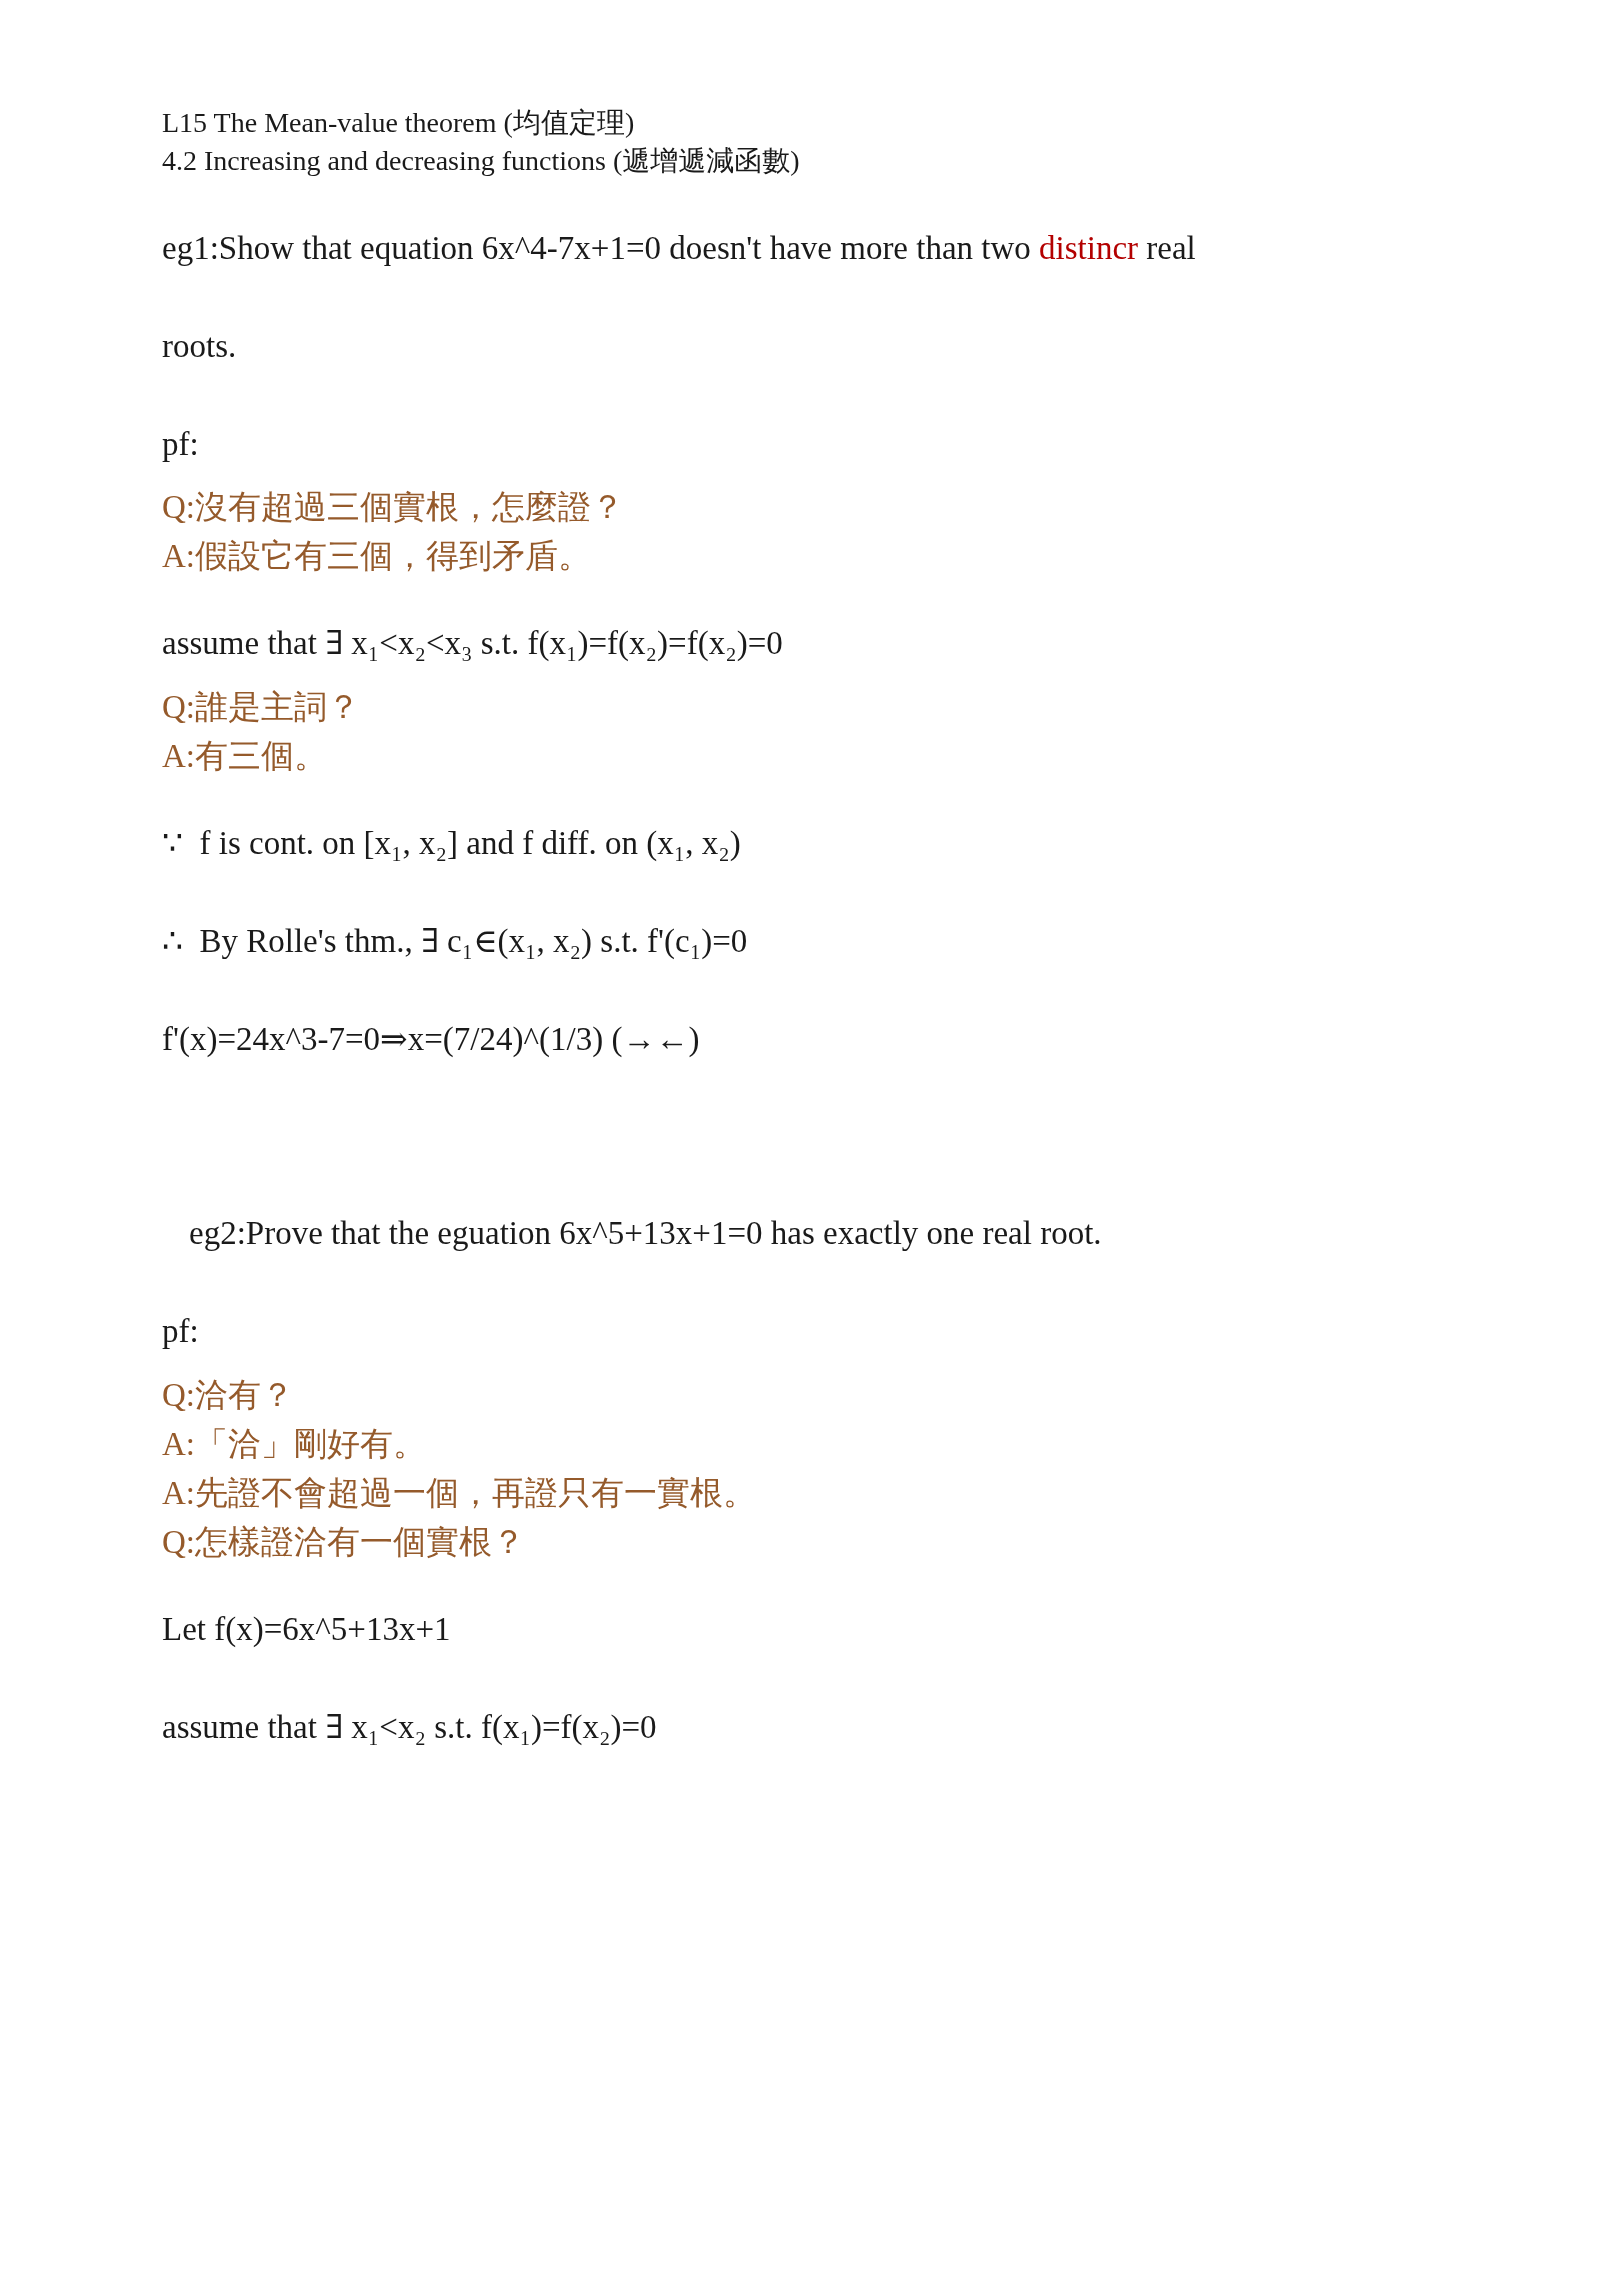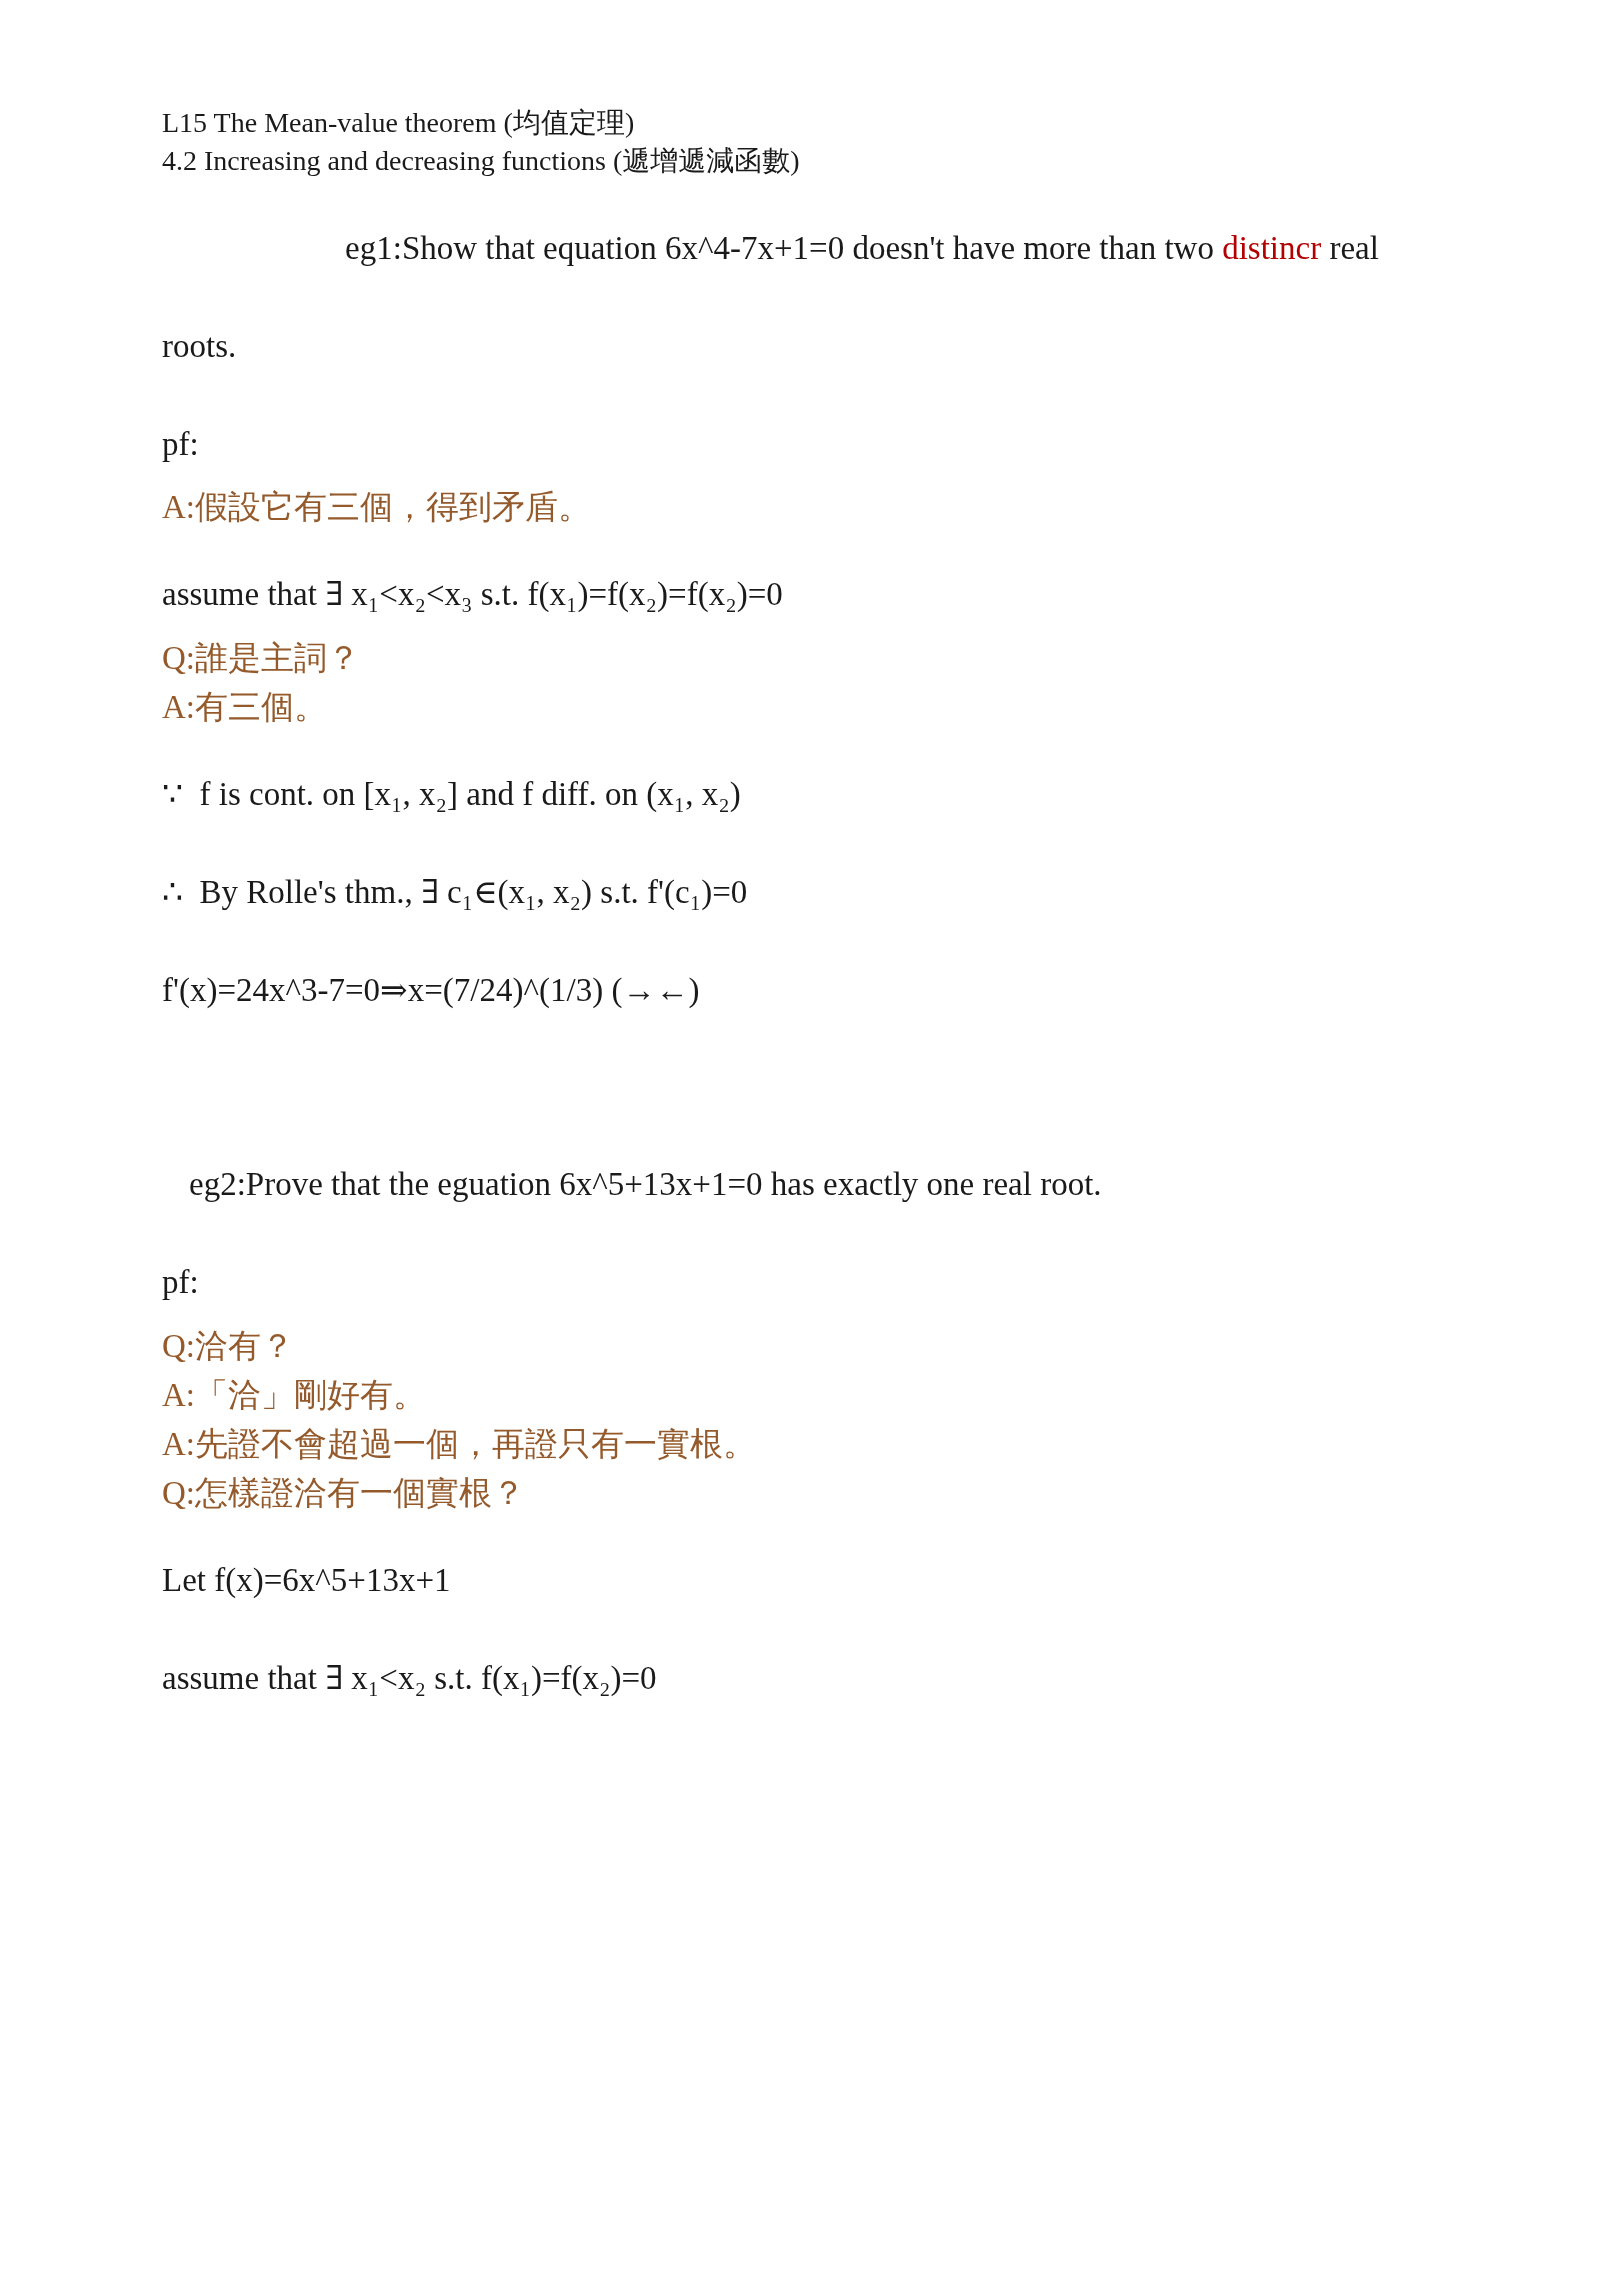--- a/index.html
+++ b/index.html
@@ -19,21 +19,21 @@
     font-size: 28px;
     line-height: 38px;
   }
   .doc-header .line { white-space: pre-wrap; }
   .body-par {
     font-size: 33px;
     line-height: 98px;
     margin: 0;
     white-space: pre-wrap;
   }
-  .first-par { margin-top: 18.6px; text-align: center; }
+  .first-par { margin-top: 18.6px; }
   .eg2-par { margin-top: 96px; margin-left: 27px; }
   .qa-block {
     margin: -9.8px 0 13.7px 0;
     color: #955a2b;
   }
   .qa-block .line {
     font-size: 33px;
     line-height: 49px;
     white-space: pre-wrap;
   }
@@ -49,20 +49,21 @@
     <div class="line">4.2 Increasing and decreasing functions (遞增遞減函數)</div>
   </div>
 
   <p class="body-par first-par"><span>eg1:Show that equation 6x^4-7x+1=0 doesn't have more than two </span><span class="red-word">distincr</span><span> real</span></p>
 
   <p class="body-par">roots.</p>
 
   <p class="body-par">pf:</p>
 
   <div class="qa-block">
+    <div class="line">Q:沒有超過三個實根，怎麼證？</div>
     <div class="line">A:假設它有三個，得到矛盾。</div>
   </div>
 
 
   <p class="body-par">assume that ∃ x₁&lt;x₂&lt;x₃ s.t. f(x₁)=f(x₂)=f(x₂)=0</p>
 
   <div class="qa-block">
     <div class="line">Q:誰是主詞？</div>
     <div class="line">A:有三個。</div>
   </div>

